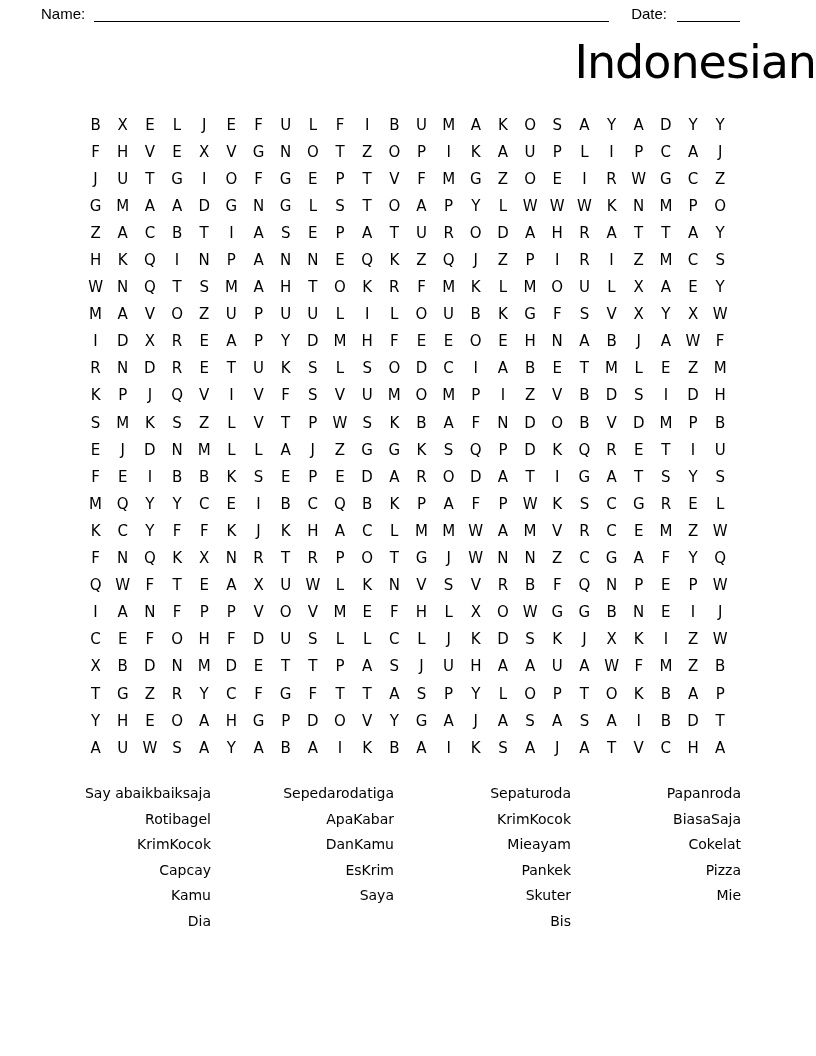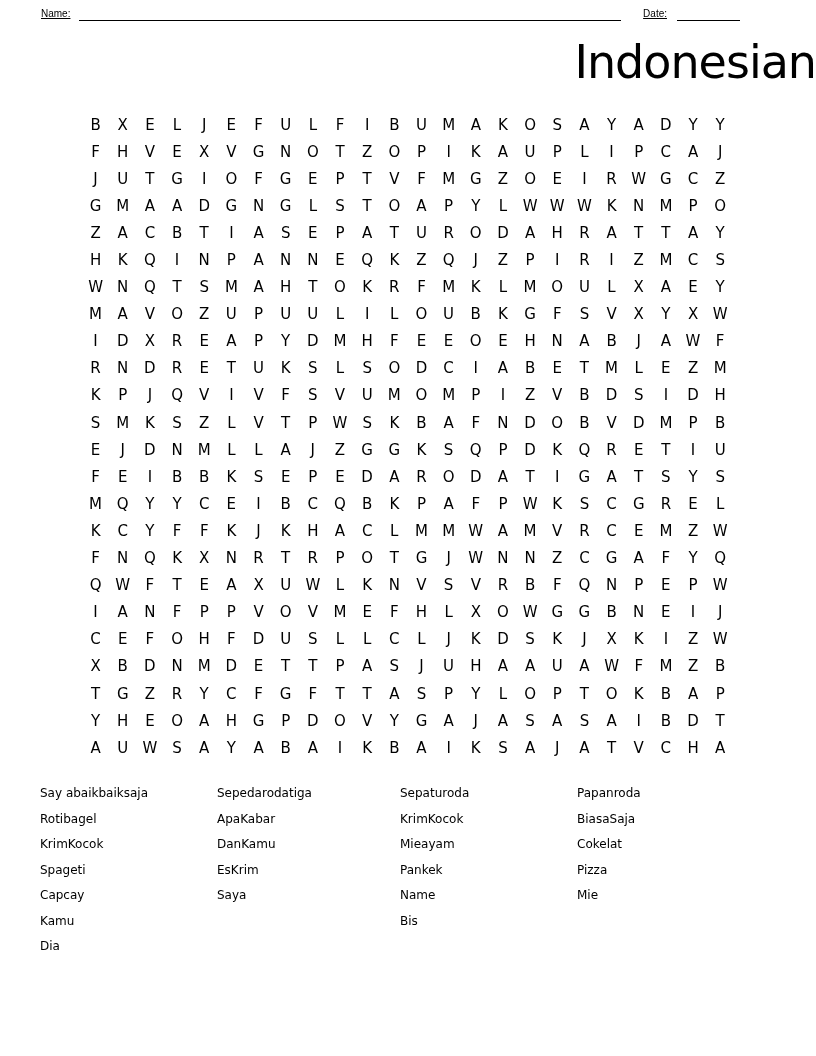--- a/index.html
+++ b/index.html
@@ -10,23 +10,23 @@
     font-family: "DejaVu Sans", sans-serif;
     color: #000000;
     overflow: hidden;
   }
   .page { position: absolute; inset: 0; }
 
   
   .header {
     position: absolute;
     top: 5px; left: 41px; right: 76px;
-    display: flex; 
+    display: flex; align-items: flex-end;
     font-family: "Liberation Sans", sans-serif;
-    font-size: 10px; line-height: 17px; text-decoration: underline;
+    font-size: 15px; line-height: 17px;
   }
   .blank-line {
     border-bottom: 1.5px solid #000;
     height: 15px;
   }
   .name-line { flex: 1; margin-left: 9px; margin-right: 22px; }
   .date-line { width: 63px; margin-left: 10px; }
 
   
   .title {
@@ -51,23 +51,24 @@
     display: flex;
     align-items: center;
     justify-content: center;
     font-size: 15px;
     font-weight: 400;
   }
 
   
   .word-list {
     position: absolute;
-    left: 40px; top: 781px;
+    left: 34px; top: 781px;
     display: flex;
-    font-size: 12px;
+    font-size: 14px;
+    text-align: right;
   }
   .word-col { }
   .word-col:nth-child(1) { width: 177px; }
   .word-col:nth-child(2) { width: 183px; }
   .word-col:nth-child(3) { width: 177px; }
   .word-col:nth-child(4) { width: 170px; }
   .word-item { line-height: 25.5px; white-space: nowrap; }
 </style>
 </head>
 <body>
@@ -660,38 +661,37 @@
       <span class="grid-cell">C</span>
       <span class="grid-cell">H</span>
       <span class="grid-cell">A</span>
     </div>
 
   <div class="word-list">
       <div class="word-col">
         <div class="word-item">Say abaikbaiksaja</div>
         <div class="word-item">Rotibagel</div>
         <div class="word-item">KrimKocok</div>
-        <div class="word-item">Spageti</div>
         <div class="word-item">Capcay</div>
         <div class="word-item">Kamu</div>
         <div class="word-item">Dia</div>
       </div>
       <div class="word-col">
         <div class="word-item">Sepedarodatiga</div>
         <div class="word-item">ApaKabar</div>
         <div class="word-item">DanKamu</div>
         <div class="word-item">EsKrim</div>
         <div class="word-item">Saya</div>
       </div>
       <div class="word-col">
         <div class="word-item">Sepaturoda</div>
         <div class="word-item">KrimKocok</div>
         <div class="word-item">Mieayam</div>
         <div class="word-item">Pankek</div>
-        <div class="word-item">Name</div>
+        <div class="word-item">Skuter</div>
         <div class="word-item">Bis</div>
       </div>
       <div class="word-col">
         <div class="word-item">Papanroda</div>
         <div class="word-item">BiasaSaja</div>
         <div class="word-item">Cokelat</div>
         <div class="word-item">Pizza</div>
         <div class="word-item">Mie</div>
       </div>
     </div>

